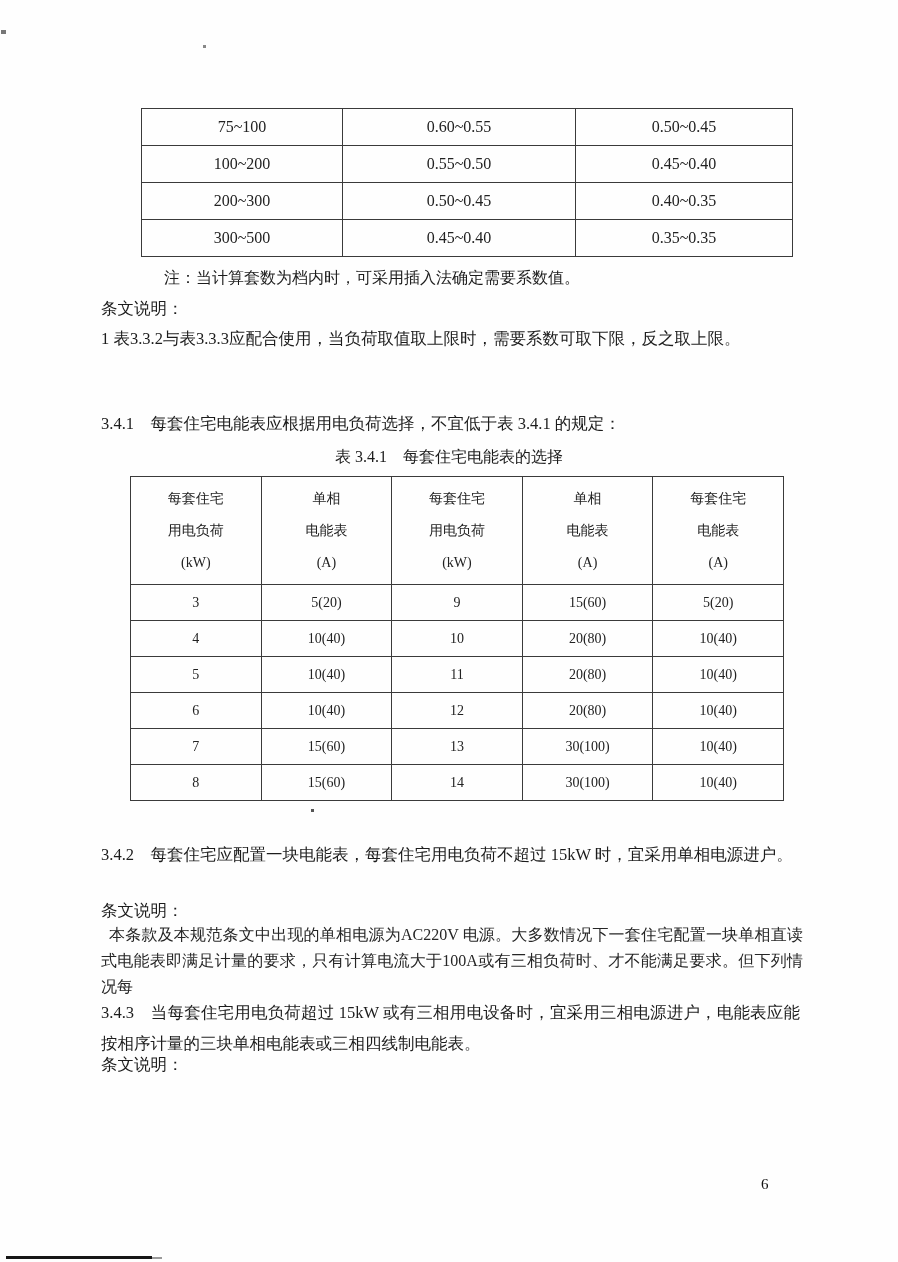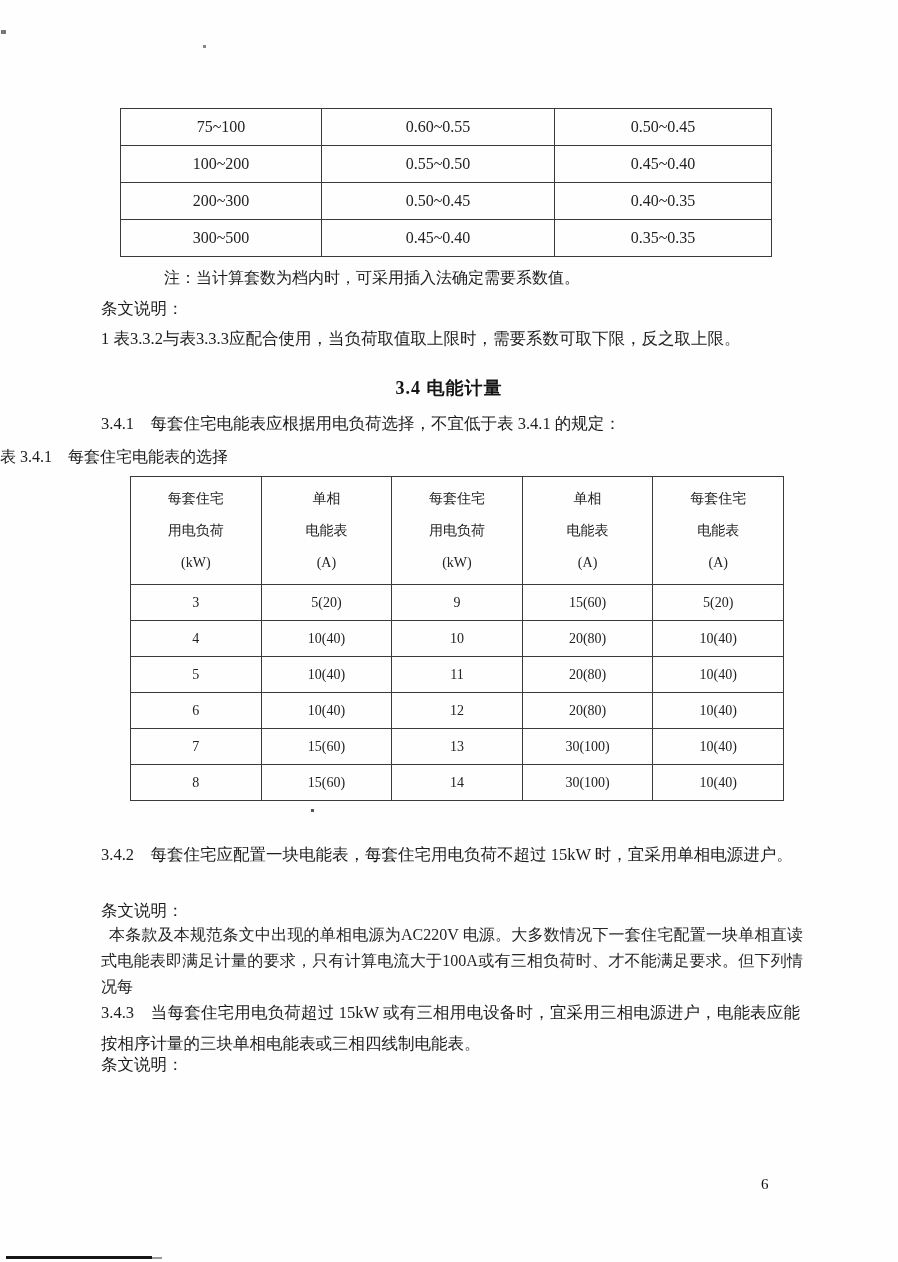--- a/index.html
+++ b/index.html
@@ -13,41 +13,41 @@
     font-family:"Liberation Serif","DejaVu Serif",serif;
     overflow:hidden;
   }
   
   table { border-collapse:collapse; table-layout:fixed; }
   td {
     border:1px solid #3a3a3a;
     text-align:center; vertical-align:middle;
     font-size:16px; color:#222;
   }
-  .tbl-top { position:absolute; left:120px; top:108px; width:651px; }
+  .tbl-top { position:absolute; left:141px; top:108px; width:651px; }
   .tbl-top td { height:37px; }
   .tbl-top col.c1 { width:201px; }
   .tbl-top col.c2 { width:233px; }
   .tbl-top col.c3 { width:217px; }
 
   .tbl-341 { position:absolute; left:130px; top:476px; width:654px; }
   .tbl-341 td { font-size:14px; }
   .tbl-341 .hdr td { height:108px; padding:6px 0; }
   .tbl-341 .hdr .hcell { display:flex; flex-direction:column; justify-content:space-around; height:100%; }
   .tbl-341 .body-row td { height:36px; }
 
   
   .abs { position:absolute; }
   .note-line     { left:164px; top:268px; font-size:16px; }
   .cmt-label-1   { left:101px; top:298px; font-size:16.5px; }
   .cmt-item-1    { left:101px; top:328px; width:708px; font-size:16.5px; }
   .sec-heading   { left:0; top:376px; width:100%; text-align:center;
                    font-weight:bold; font-size:18px; letter-spacing:1px; color:#141414; }
   .clause-341    { left:101px; top:413px; width:708px; font-size:16.5px; }
-  .tbl-caption   { left:0; top:447px; width:100%; text-align:left; font-size:16px; }
+  .tbl-caption   { left:0; top:447px; width:100%; text-align:center; font-size:16px; }
   .clause-342    { left:101px; top:836px; width:699px; font-size:16.5px;
                    line-height:37px; text-align:justify; }
   .cmt-label-2   { left:101px; top:900px; font-size:16.5px; }
   .cmt-text-2    { left:101px; top:922px; width:702px; font-size:16px;
                    line-height:26px; text-align:justify; text-indent:0.5em; color:#262626; }
   .clause-343    { left:101px; top:997px; width:699px; font-size:16.5px;
                    line-height:31px; text-align:justify; }
   .cmt-label-3   { left:101px; top:1054px; font-size:16.5px; }
   .cmt-text-3    { left:101px; top:1076px; width:702px; font-size:15.5px;
                    line-height:23px; text-align:justify; text-indent:2em; color:#262626; }
@@ -95,21 +95,20 @@
         <td>0.35~0.35</td>
       </tr>
     </tbody>
   </table>
 
   <div class="abs note-line">注：当计算套数为档内时，可采用插入法确定需要系数值。</div>
 
   <div class="abs cmt-label-1">条文说明：</div>
   <div class="abs cmt-item-1">1 表3.3.2与表3.3.3应配合使用，当负荷取值取上限时，需要系数可取下限，反之取上限。</div>
 
-  <div class="abs sec-heading">3.4 电能计量</div>
 
   <div class="abs clause-341">3.4.1　每套住宅电能表应根据用电负荷选择，不宜低于表 3.4.1 的规定：</div>
 
   <div class="abs tbl-caption">表 3.4.1　每套住宅电能表的选择</div>
 
   <table class="tbl-341">
     <tbody>
       <tr class="hdr">
         <td>
             <div class="hcell">

